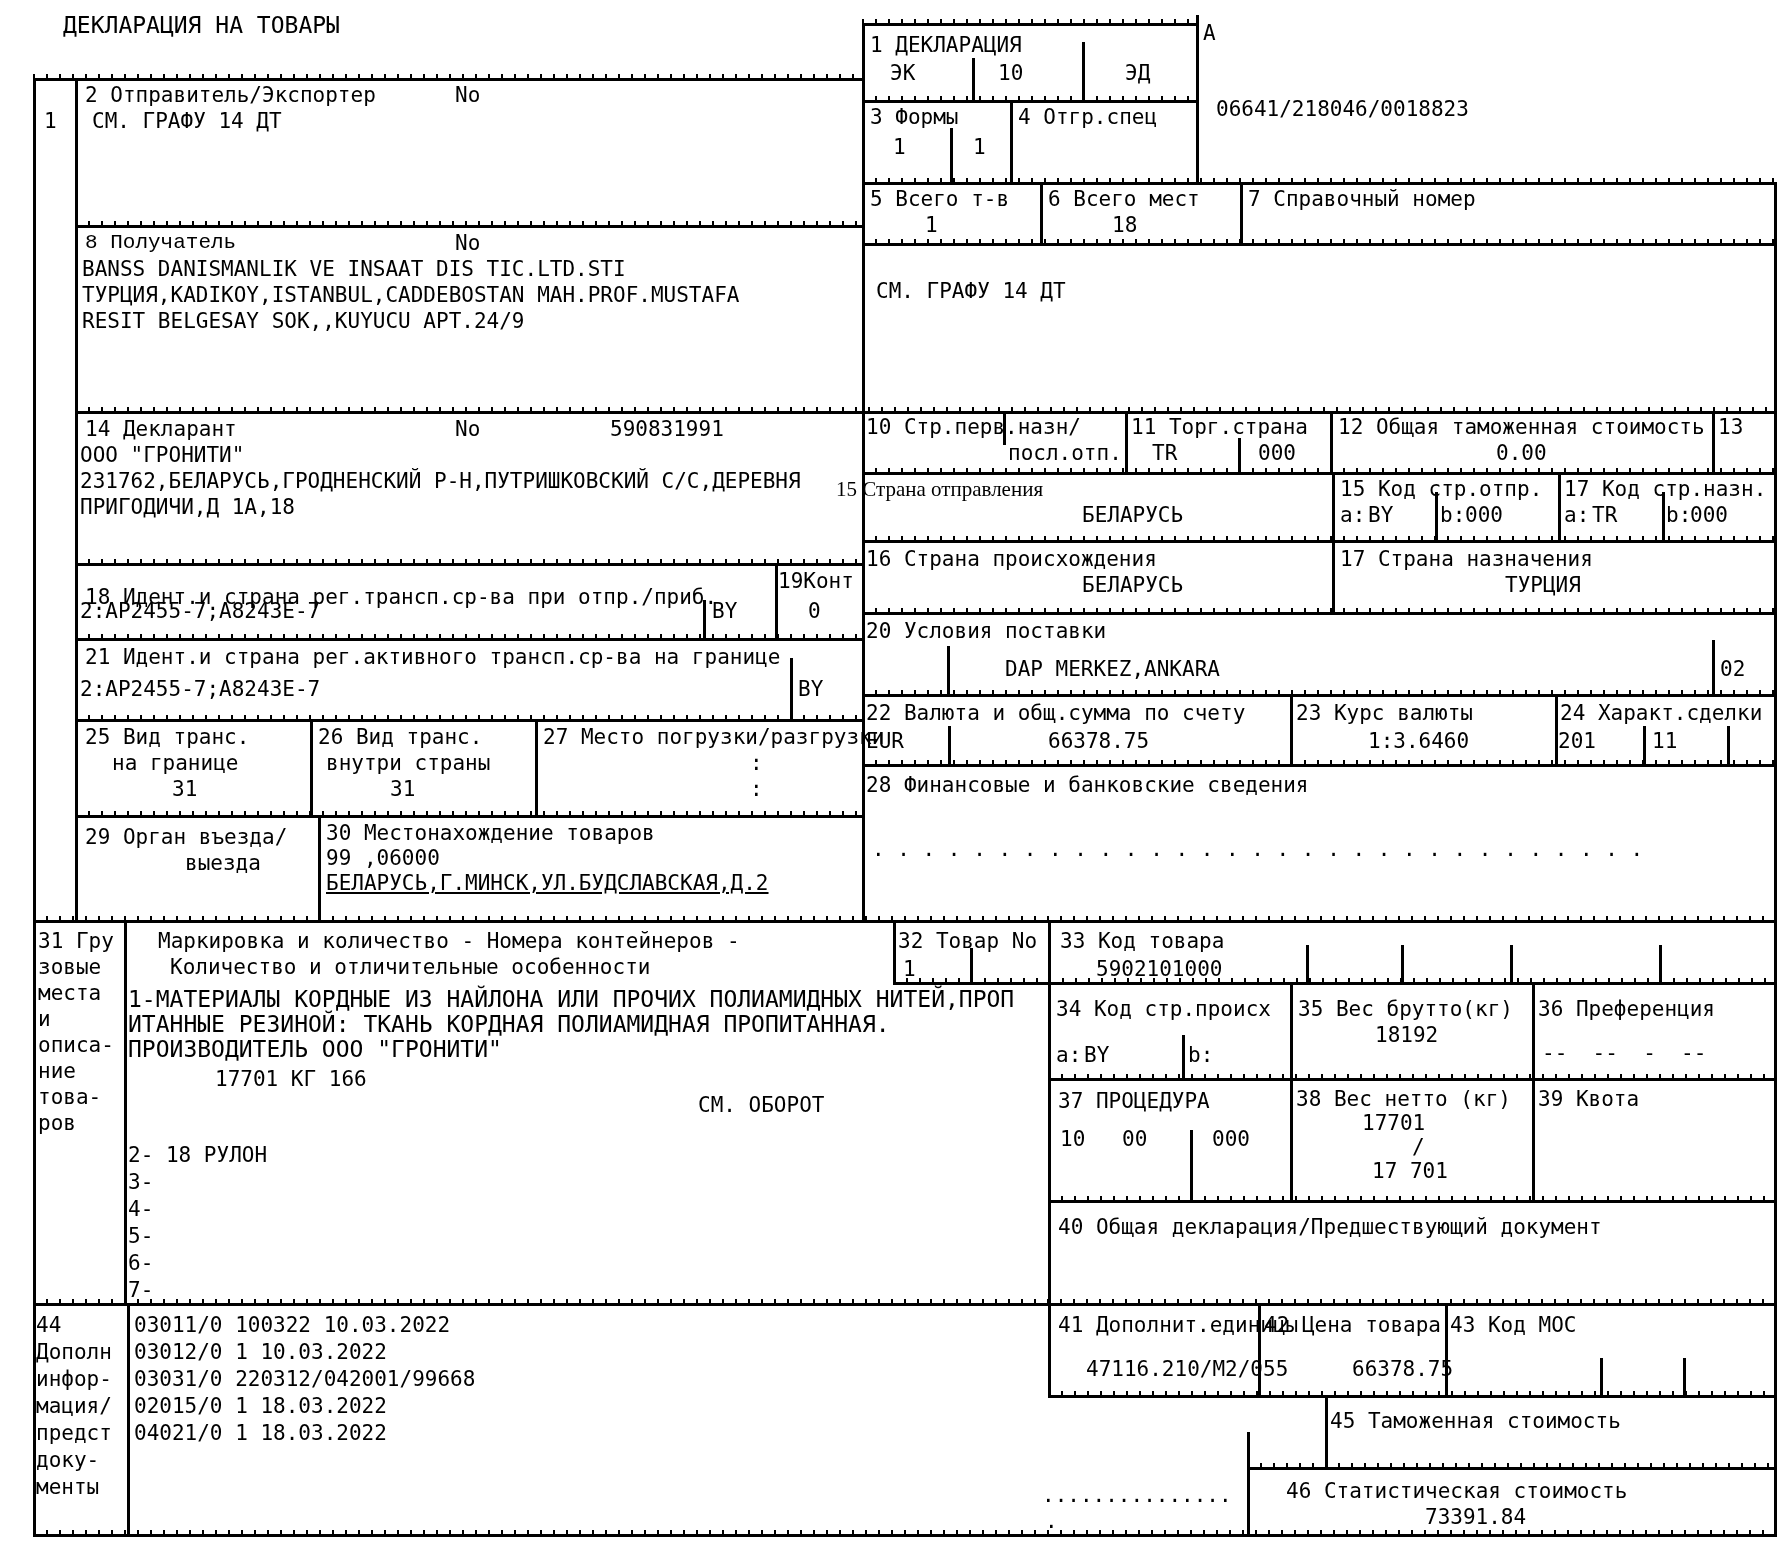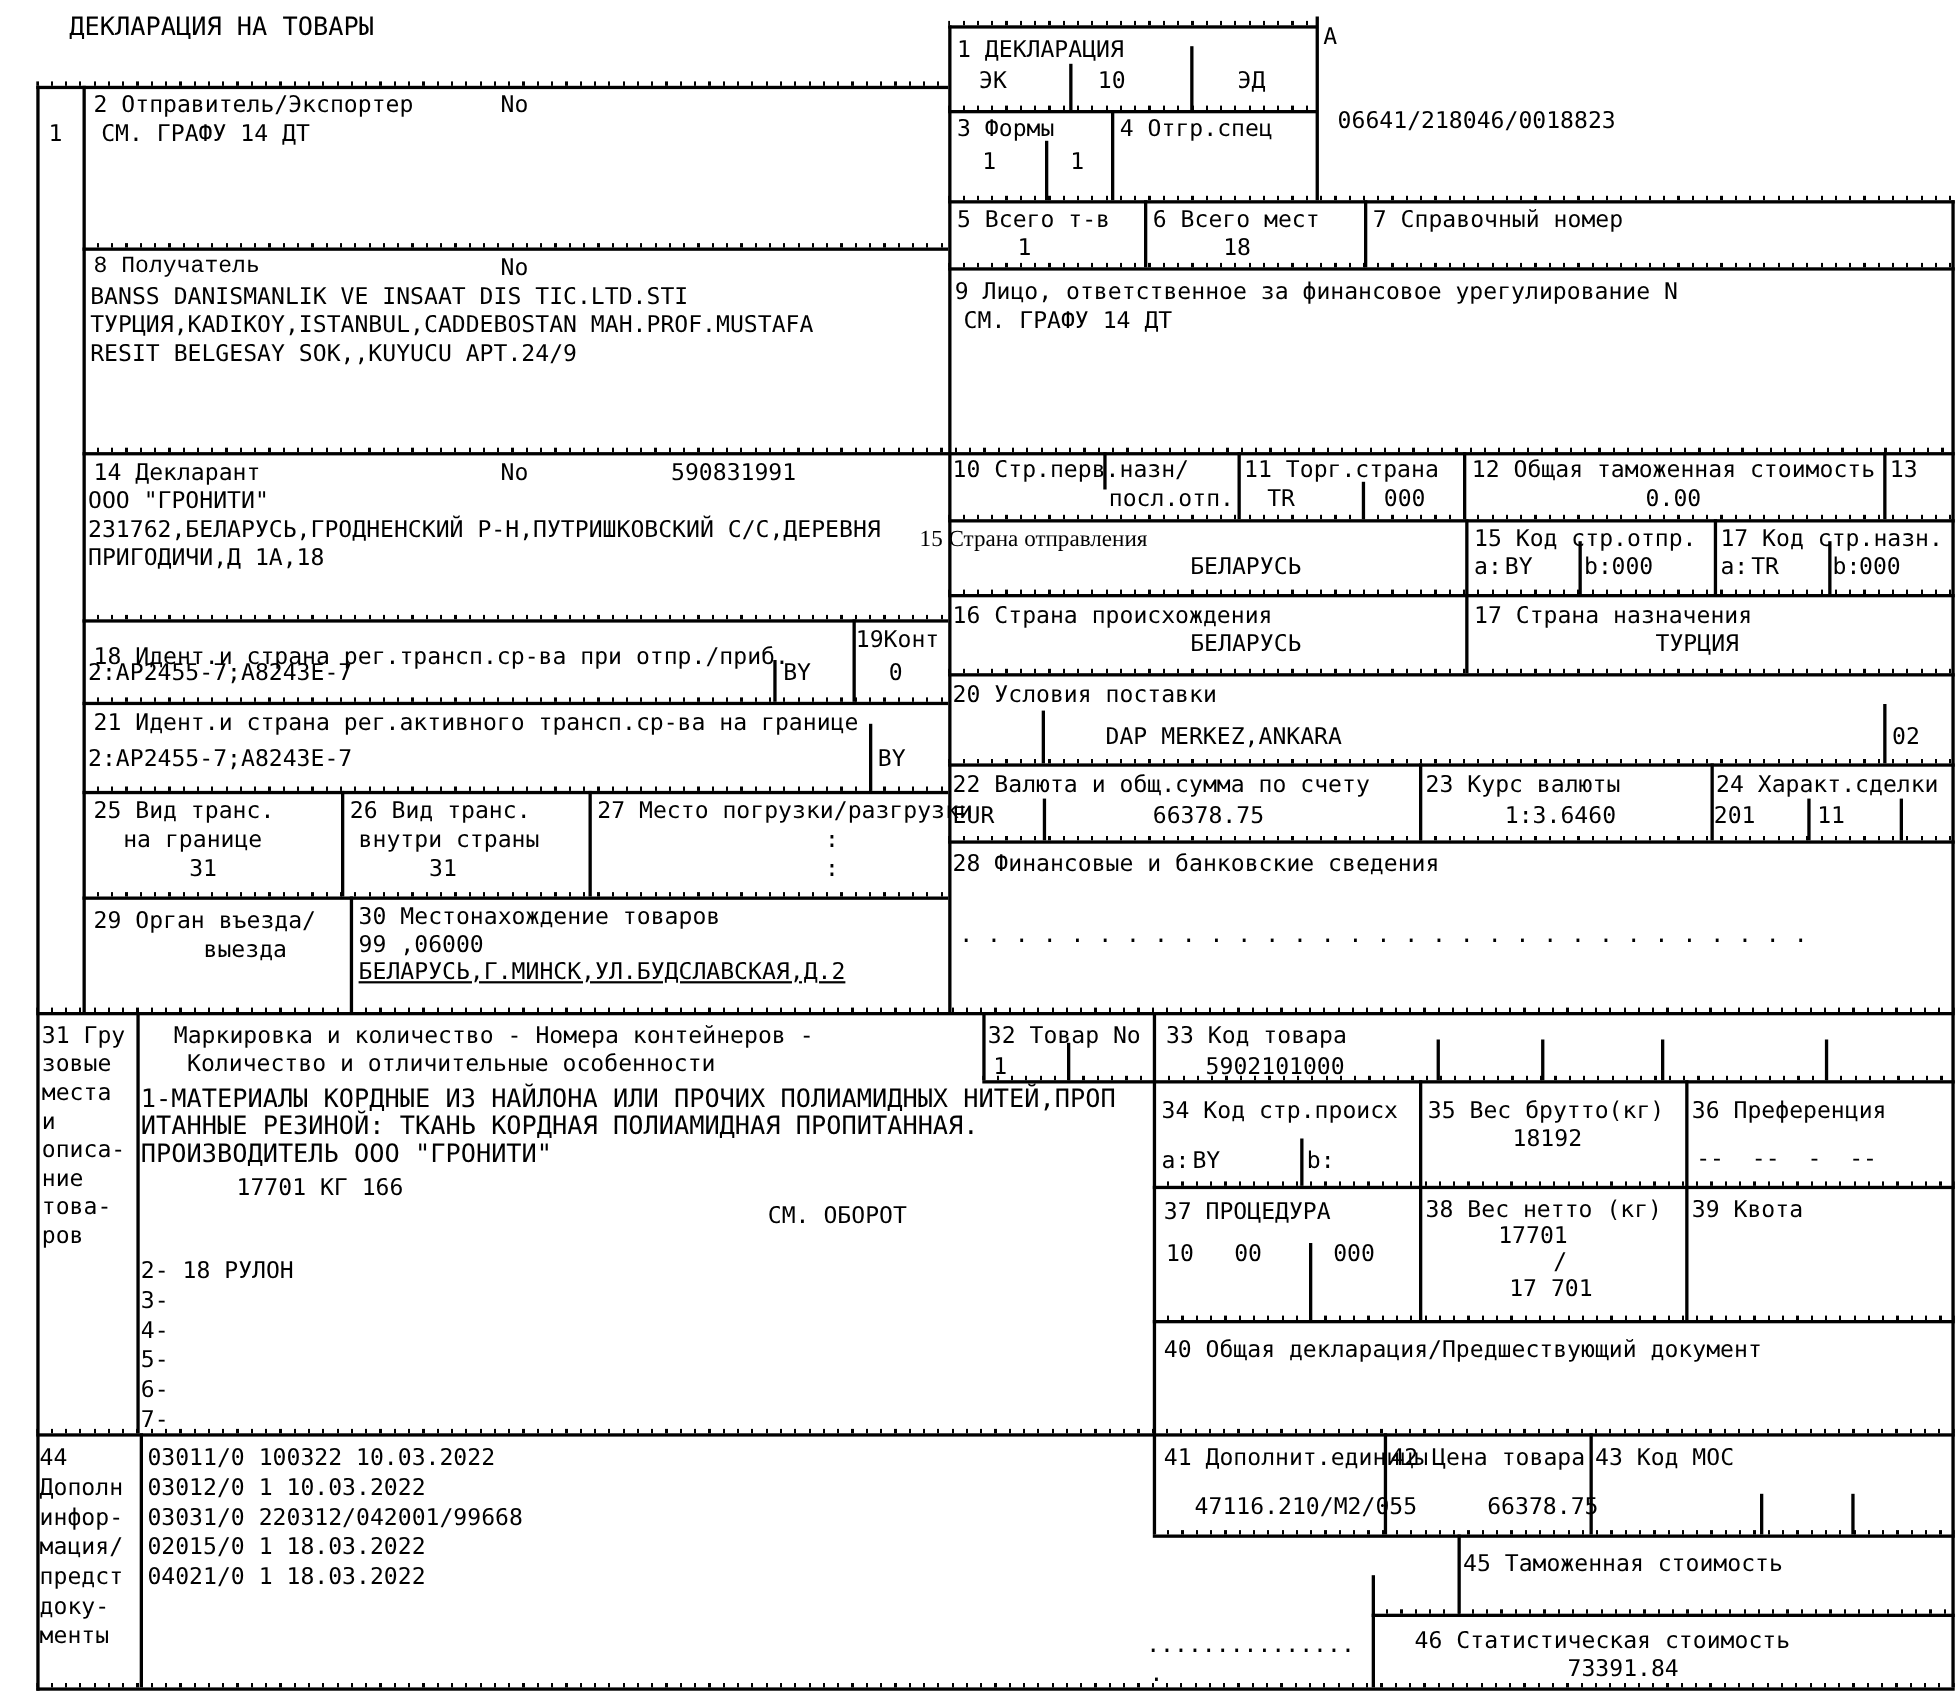--- a/index.html
+++ b/index.html
@@ -44,21 +44,20 @@
   <span class="t" style="left:1048px;top:186px;">6 Всего мест</span>
   <span class="t" style="left:1112px;top:212px;">18</span>
   <span class="t" style="left:1248px;top:186px;">7 Справочный номер</span>
 
   <span class="t" style="left:85px;top:230px;font-family:Liberation Mono, monospace;">8 Получатель</span>
   <span class="t" style="left:455px;top:230px;">No</span>
   <span class="t" style="left:82px;top:256px;">BANSS DANISMANLIK VE INSAAT DIS TIC.LTD.STI</span>
   <span class="t" style="left:82px;top:282px;">ТУРЦИЯ,KADIKOY,ISTANBUL,CADDEBOSTAN MAH.PROF.MUSTAFA</span>
   <span class="t" style="left:82px;top:308px;">RESIT BELGESAY SOK,,KUYUCU APT.24/9</span>
 
-  <span class="t" style="left:868px;top:252px;">9 Лицо, ответственное за финансовое урегулирование N</span>
   <span class="t" style="left:876px;top:278px;">СМ. ГРАФУ 14 ДТ</span>
 
   <span class="t" style="left:85px;top:416px;">14 Декларант</span>
   <span class="t" style="left:455px;top:416px;">No</span>
   <span class="t" style="left:610px;top:416px;">590831991</span>
   <span class="t" style="left:80px;top:442px;">ООО "ГРОНИТИ"</span>
   <span class="t" style="left:80px;top:468px;">231762,БЕЛАРУСЬ,ГРОДНЕНСКИЙ Р-Н,ПУТРИШКОВСКИЙ С/С,ДЕРЕВНЯ</span>
   <span class="t" style="left:80px;top:494px;">ПРИГОДИЧИ,Д 1А,18</span>
 
   <span class="t" style="left:866px;top:414px;">10 Стр.перв.назн/</span>

